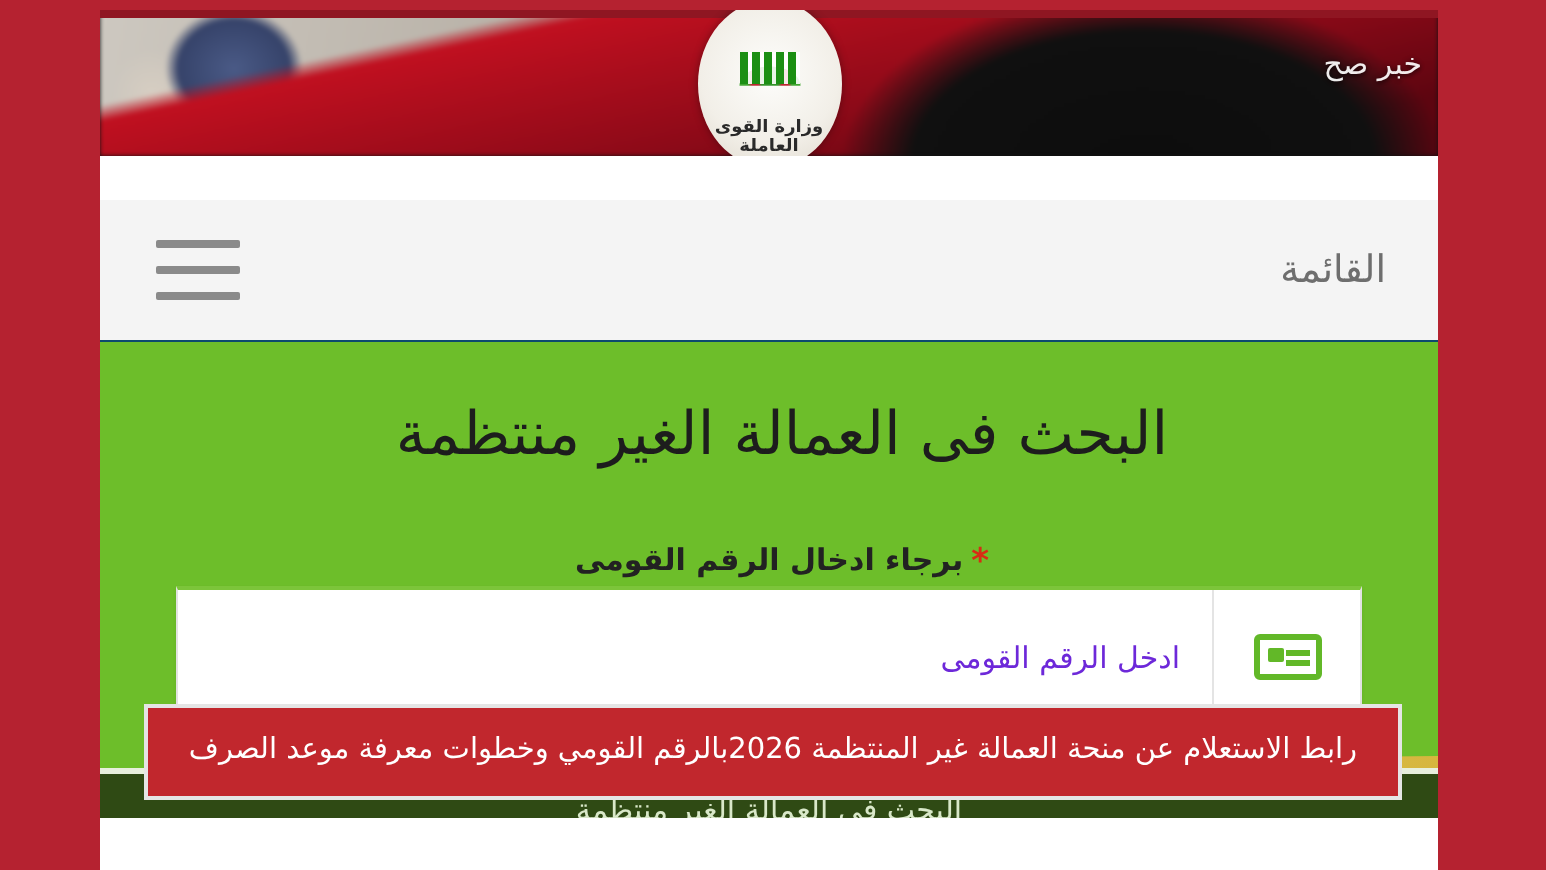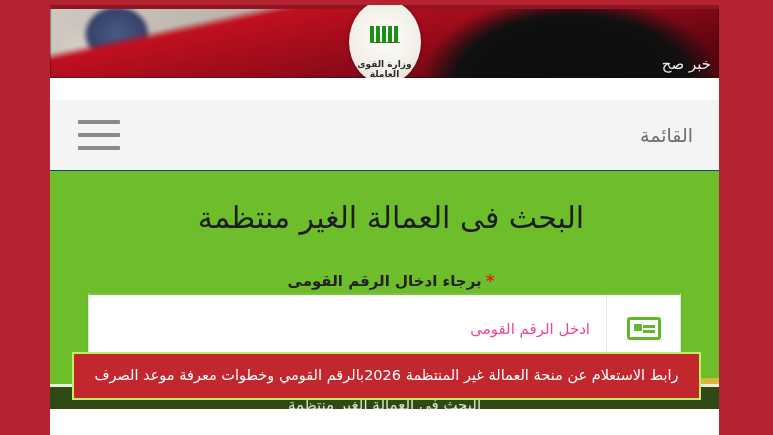--- a/index.html
+++ b/index.html
@@ -135,21 +135,20 @@
   .hero-watermark {
     position: absolute;
     right: 8px;
     top: 18px;
     font-size: 15px;
     color: #ffffff;
     direction: rtl;
     text-shadow: 0 1px 2px rgba(0,0,0,.55), 0 0 3px rgba(0,0,0,.4);
     opacity: .92;
     font-family: "DejaVu Serif", "Liberation Serif", serif;
-    margin-top: 32px;
   }
 
   
   .gap-white {
     height: 22px;
     background: #ffffff;
   }
 
   
   .navbar {
@@ -275,21 +274,21 @@
   .input-field-area {
     flex: 1;
     height: 100%;
     display: flex;
     align-items: center;
     padding: 0 16px;
     box-sizing: border-box;
   }
   .input-placeholder {
     font-size: 15px;
-    color: #ec4899;
+    color: #6d28d9;
     direction: rtl;
     width: 100%;
     text-align: right;
   }
   .gold-wedge {
     position: absolute;
     left: 0;
     bottom: 6px;
     width: 230px;
     height: 9px;
@@ -351,21 +350,21 @@
   }
 
   
   .red-banner {
     position: absolute;
     left: 72px;
     right: 72px;
     top: 352px;
     height: 48px;
     background: #c1272d;
-    border: 2px solid #bef264;
+    border: 2px solid #e5e5e5;
     box-sizing: border-box;
     z-index: 50;
     display: flex;
     align-items: center;
     justify-content: center;
     direction: rtl;
   }
   .red-banner-text {
     color: #ffffff;
     font-size: 14.5px;

